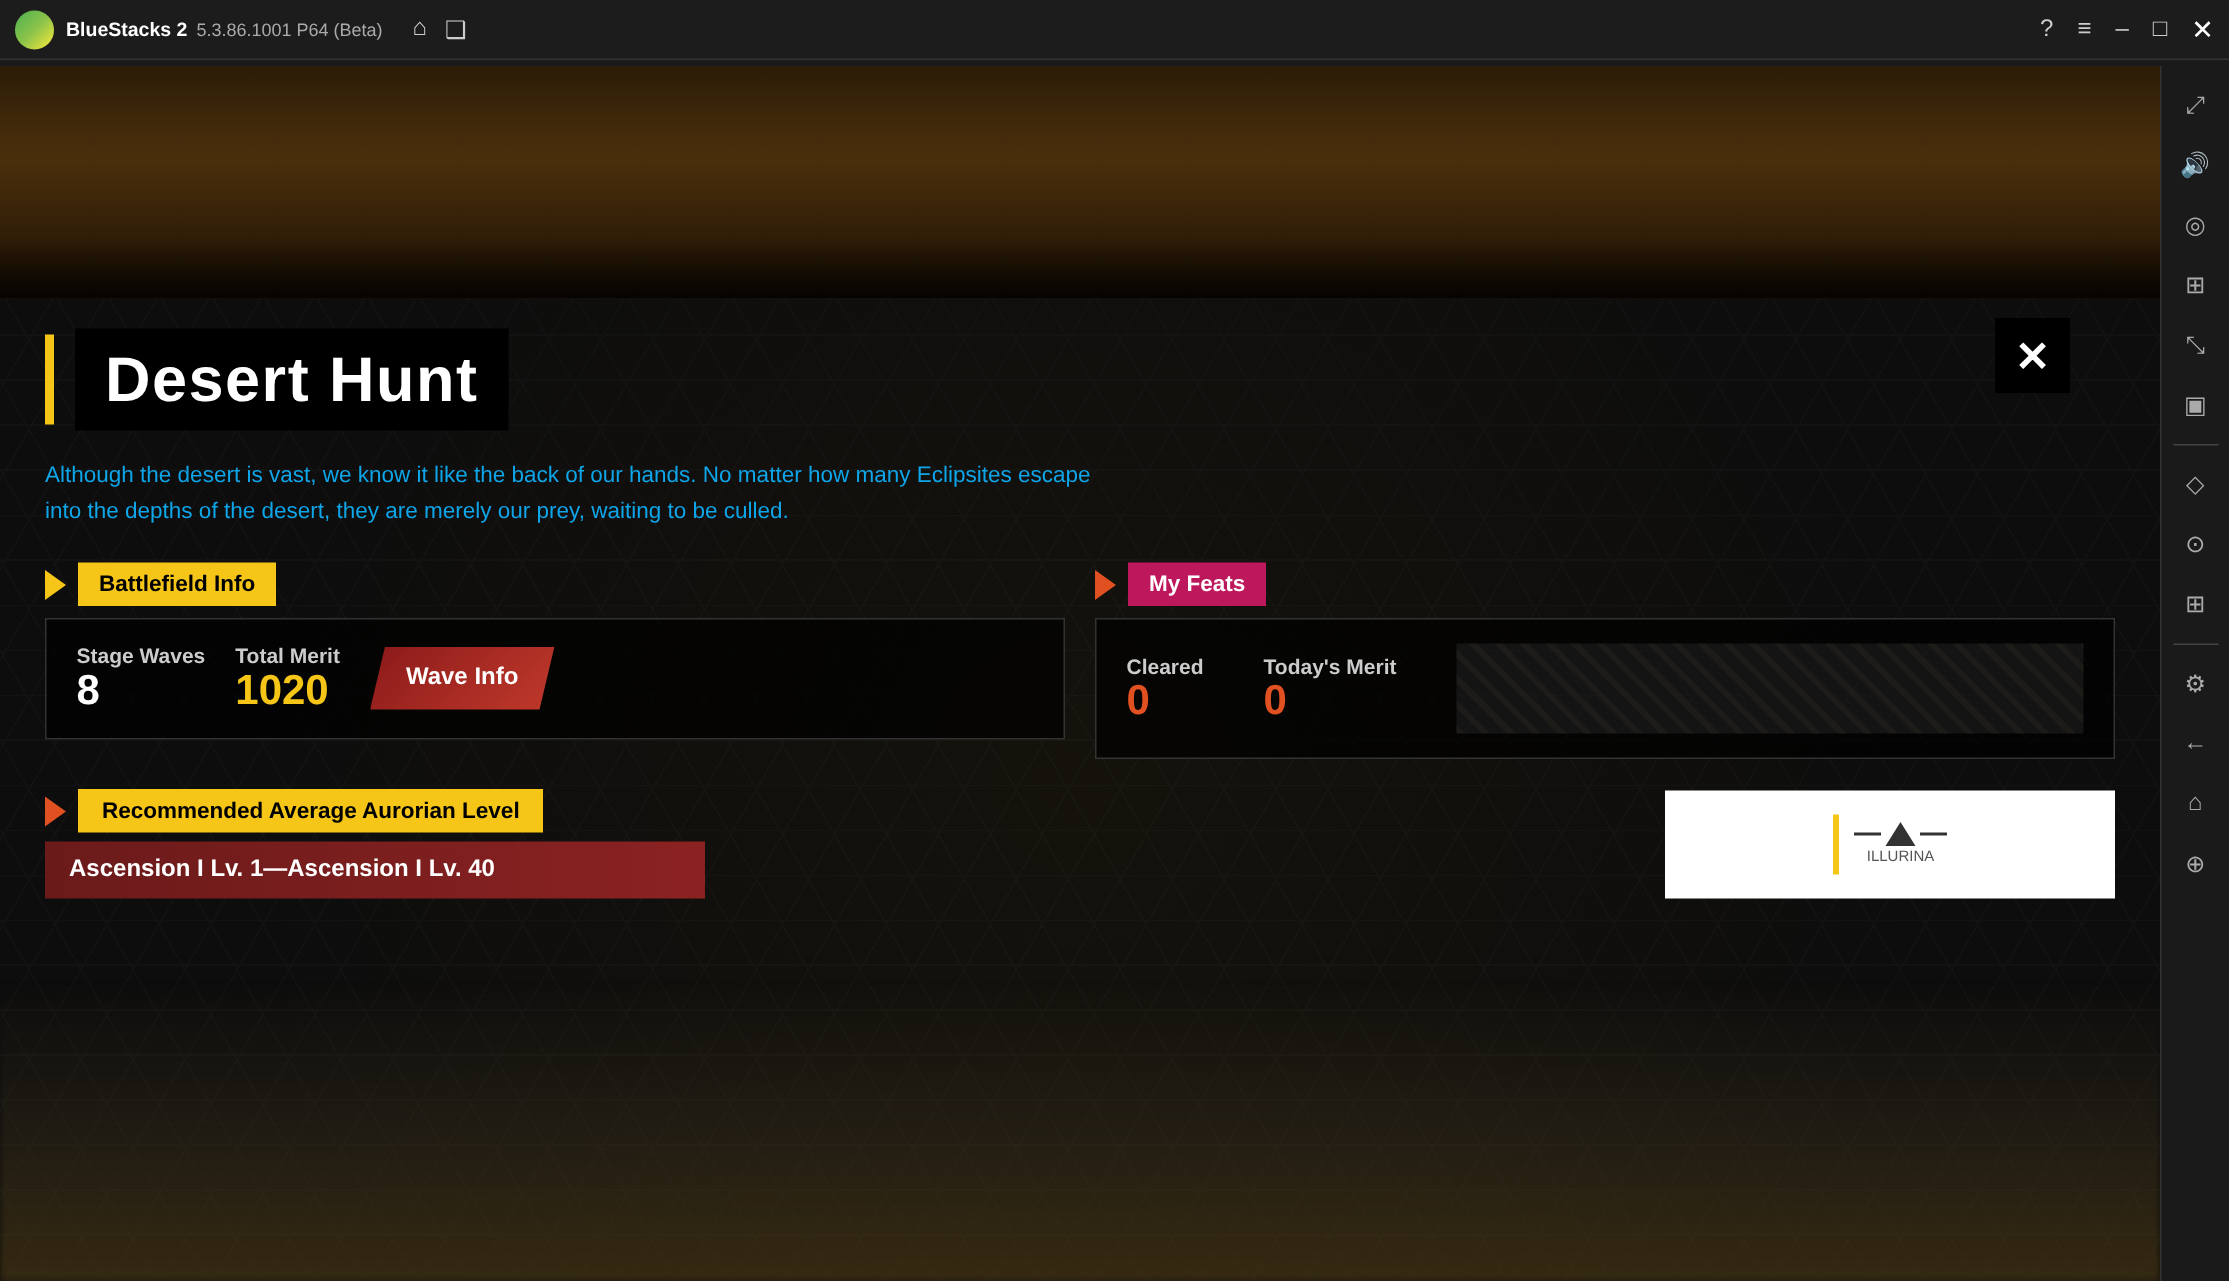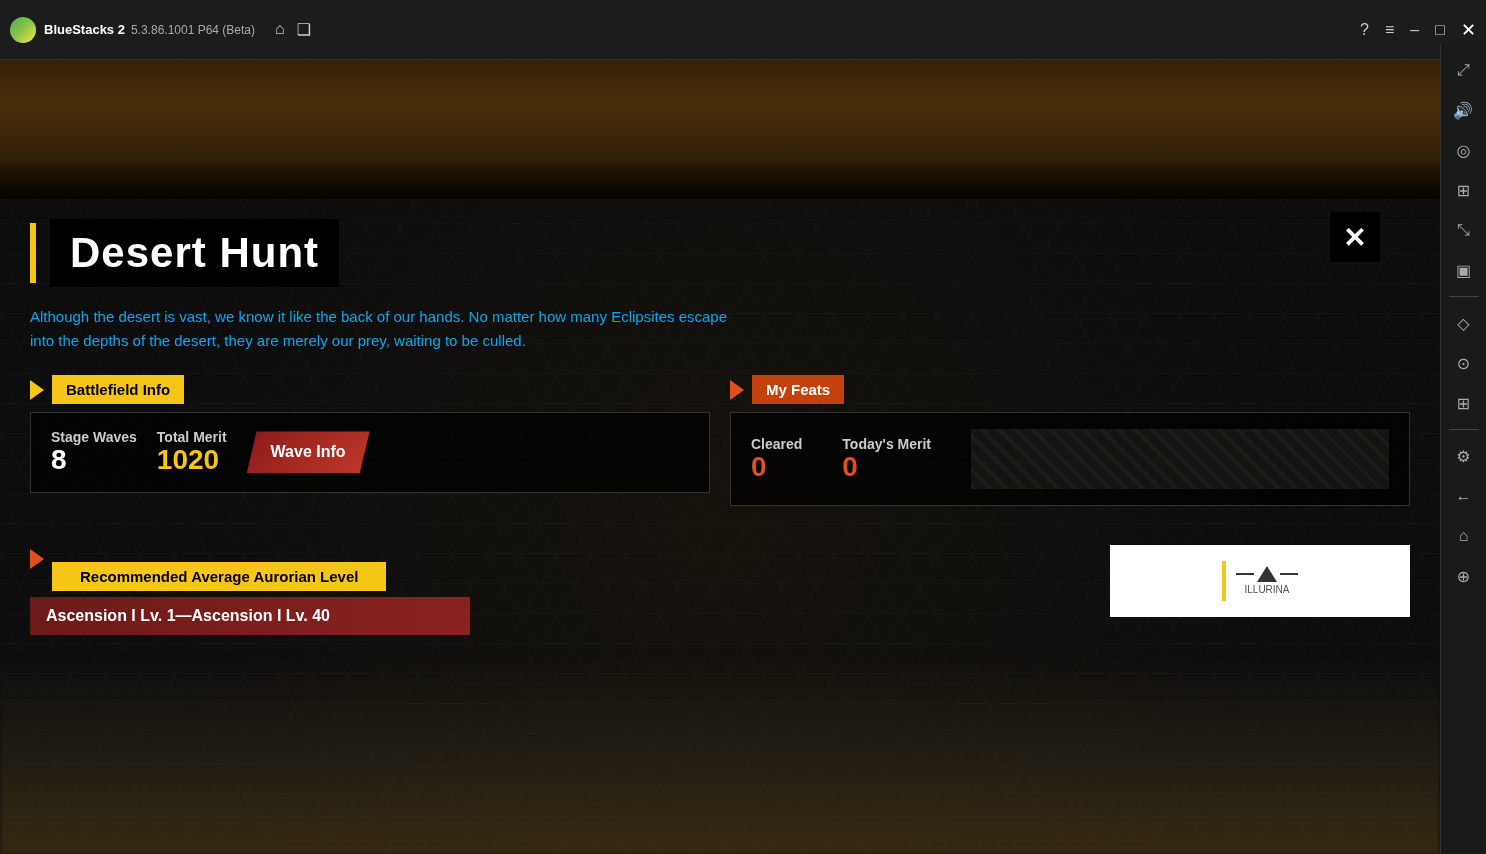--- a/index.html
+++ b/index.html
@@ -7,21 +7,21 @@
       width: 1486px;
       height: 854px;
       overflow: hidden;
       font-family: Arial, sans-serif;
       background: #1a1a1a;
       position: relative;
     }
 
     
     #titlebar {
-      height: 60px;
+      height: 40px;
       background: #1c1c1c;
       display: flex;
       align-items: center;
       padding: 0 10px;
       position: relative;
       z-index: 100;
       border-bottom: 1px solid #333;
     }
     #titlebar .logo {
       width: 26px;
@@ -267,21 +267,21 @@
     .section-label {
       padding: 6px 14px;
       font-weight: bold;
       font-size: 15px;
     }
     .section-label-yellow {
       background: #f5c518;
       color: #000;
     }
     .section-label-orange {
-      background: #c2410c;
+      background: #be185d;
       color: #fff;
     }
 
     
     .info-box {
       background: rgba(0,0,0,0.7);
       border: 1px solid #333;
       padding: 16px 20px;
       display: flex;
       align-items: center;
@@ -342,23 +342,22 @@
     .rec-header {
       display: flex;
       align-items: center;
       margin-bottom: 6px;
     }
     .rec-label {
       background: #f5c518;
       color: #000;
       font-weight: bold;
       font-size: 15px;
-      padding: 6px 28px;
+      padding: 6px 16px;
       display: inline-block;
-      margin-top: 36px;
     }
     .rec-bar {
       background: linear-gradient(90deg, #6b1a1a, #8b2222);
       padding: 10px 16px;
       color: #fff;
       font-size: 16px;
       font-weight: bold;
       width: 440px;
     }
 

